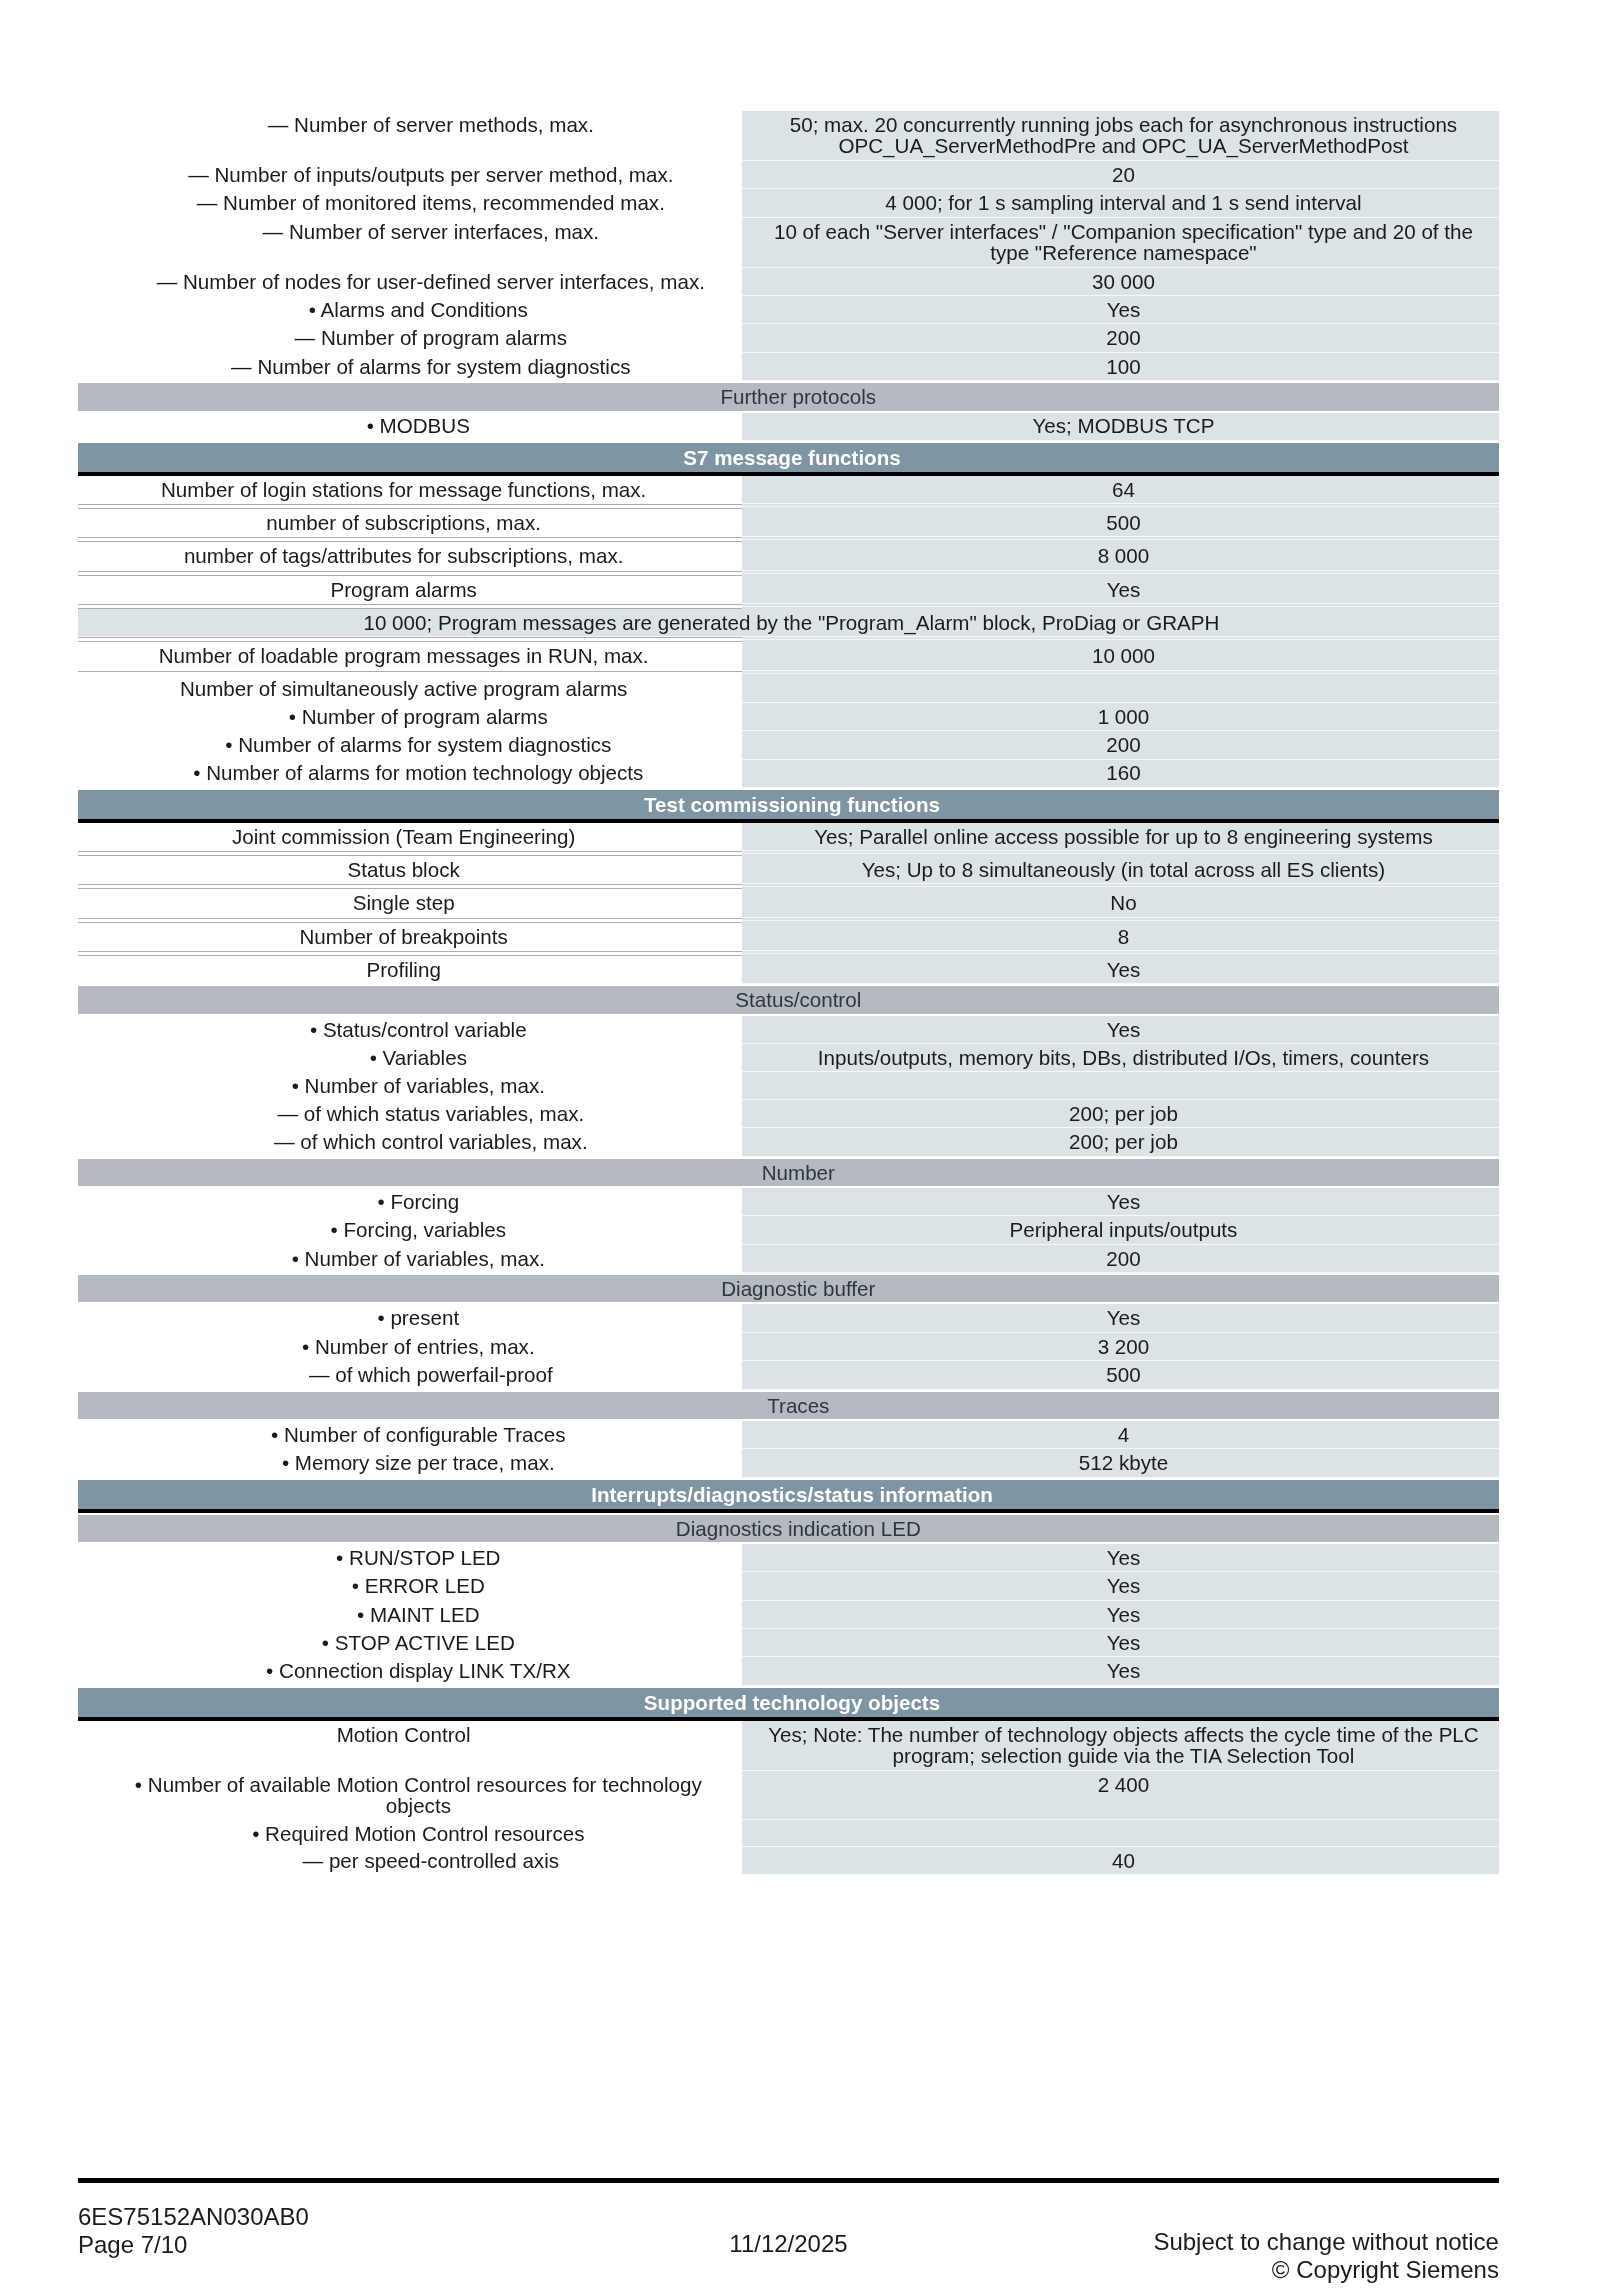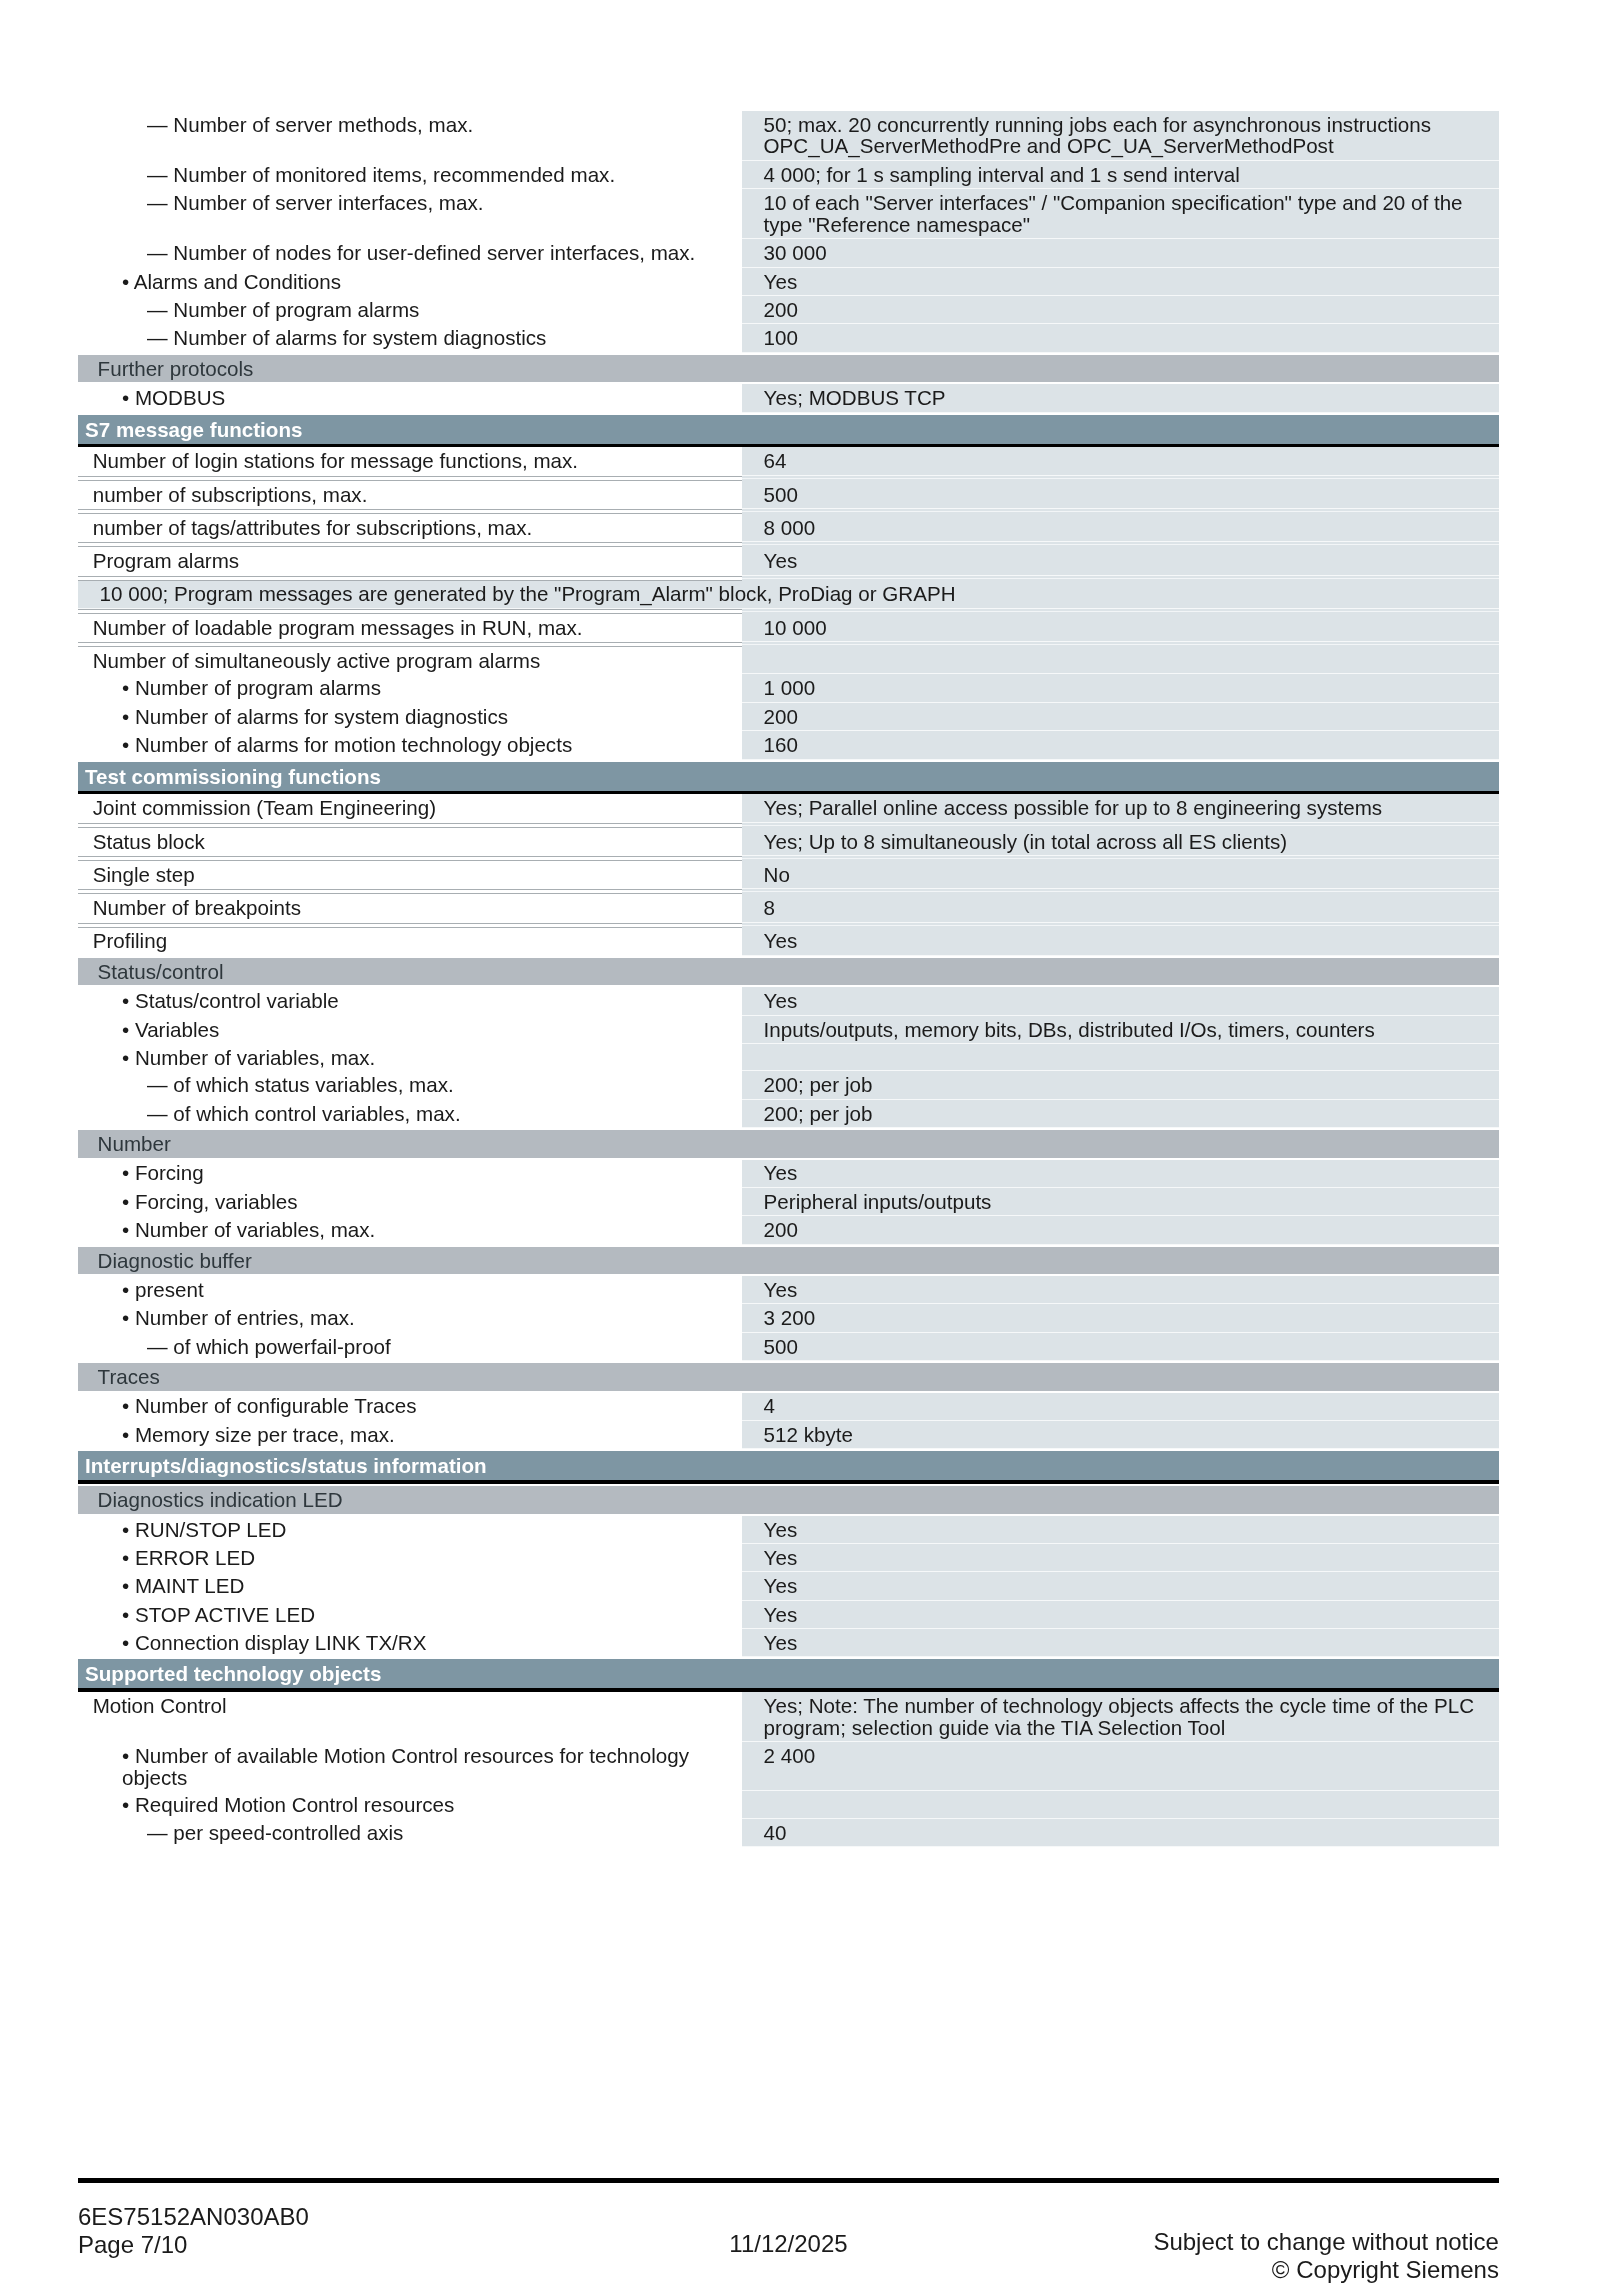--- a/index.html
+++ b/index.html
@@ -1,18 +1,18 @@
 <!DOCTYPE html>
 <html style="--section-header-bg: #7e96a3; --section-header-text: #ffffff; --sub-header-bg: #b4bac0; --sub-header-text: #2e373c; --value-cell-bg: #dce3e7; --text: #1b1b1b; --rule: #000000;"><head>
 <meta charset="utf-8">
 <style>
   html,body{margin:0;padding:0;background:#ffffff;}
   body{font-family:"Liberation Sans","DejaVu Sans",sans-serif;color:var(--text,#1b1b1b);}
   .page{position:relative;width:1620px;height:2293px;background:#ffffff;overflow:hidden;}
-  .doc{position:absolute;left:78px;top:111px;width:1421px;}
+  .doc{position:absolute;left:78px;top:111px;width:1421px;text-align:center;}
 
   .row{display:flex;align-items:stretch;}
   .cell-l{width:664px;box-sizing:border-box;padding:2.9px 27.4px 2.9px 14.7px;
           font-size:20.6px;line-height:21.6px;background:#ffffff;}
   .cell-l.i1{padding-left:44px;}
   .cell-l.i2{padding-left:69px;}
   .cell-v{flex:1;box-sizing:border-box;padding:2.9px 15.7px 2.9px 21.6px;
           font-size:20.6px;line-height:21.6px;background:var(--value-cell-bg,#dce3e7);
           border-bottom:1px solid rgba(255,255,255,.75);}
 
@@ -34,20 +34,24 @@
   .f-right{width:33%;text-align:right;margin-top:25px;}
 </style>
 </head>
 <body>
 
 <div class="page">
   <div class="doc">
       <div class="row">
         <div class="cell-l i2">— Number of server methods, max.</div>
         <div class="cell-v">50; max. 20 concurrently running jobs each for asynchronous instructions OPC_UA_ServerMethodPre and OPC_UA_ServerMethodPost</div>
+      </div>
+      <div class="row">
+        <div class="cell-l i2">— Number of inputs/outputs per server method, max.</div>
+        <div class="cell-v">20</div>
       </div>
       <div class="row">
         <div class="cell-l i2">— Number of monitored items, recommended max.</div>
         <div class="cell-v">4 000; for 1 s sampling interval and 1 s send interval</div>
       </div>
       <div class="row">
         <div class="cell-l i2">— Number of server interfaces, max.</div>
         <div class="cell-v">10 of each "Server interfaces" / "Companion specification" type and 20 of the type "Reference namespace"</div>
       </div>
       <div class="row">

